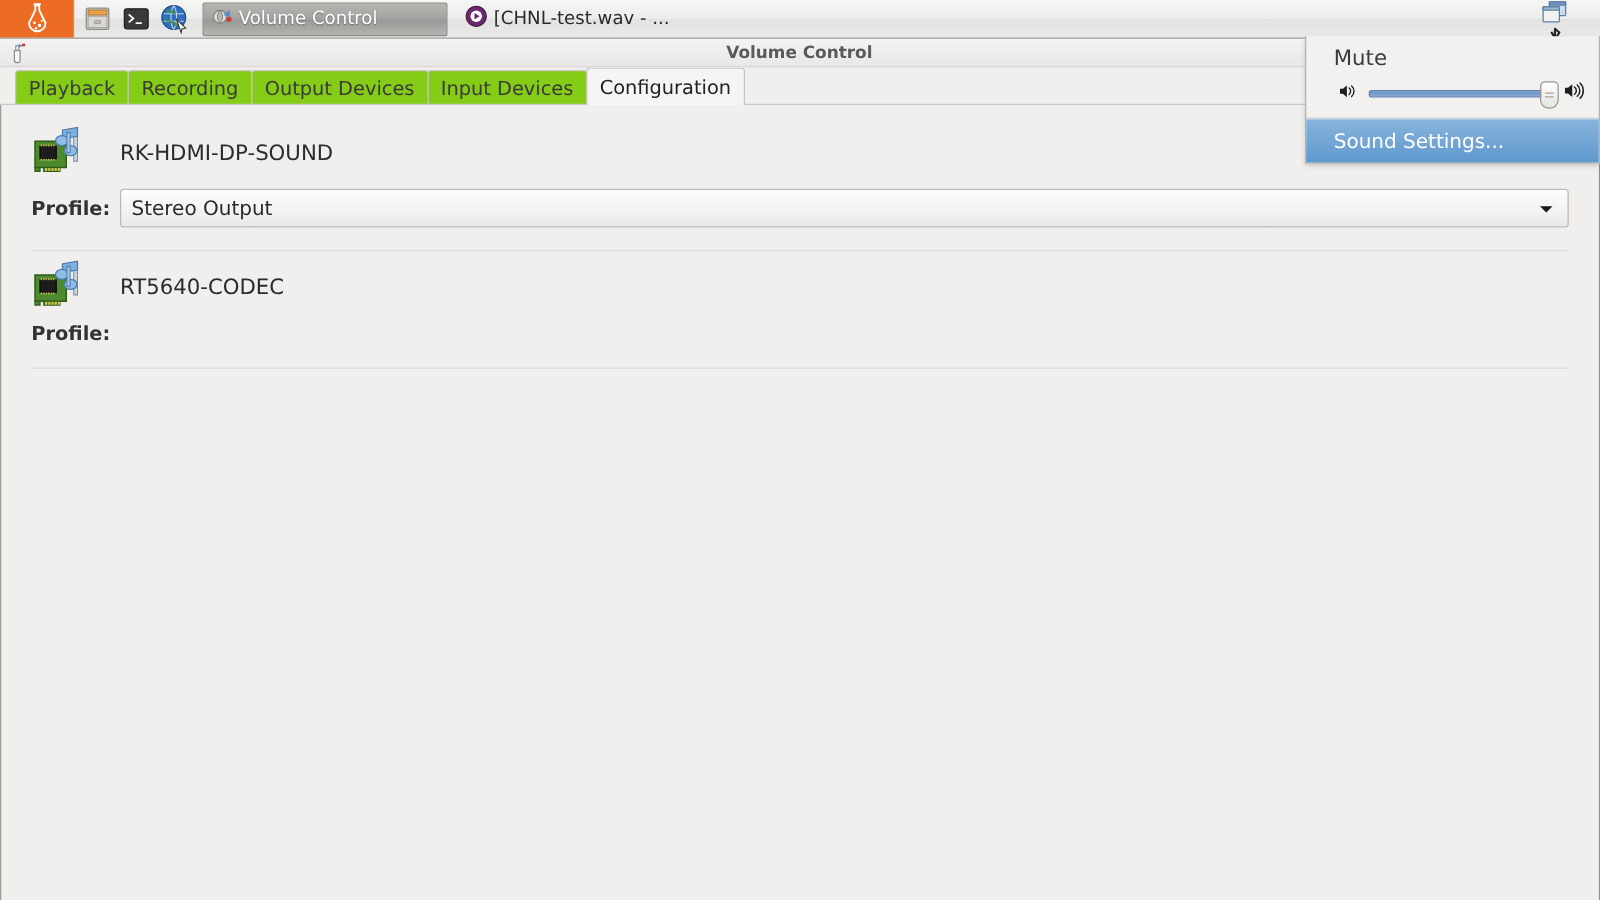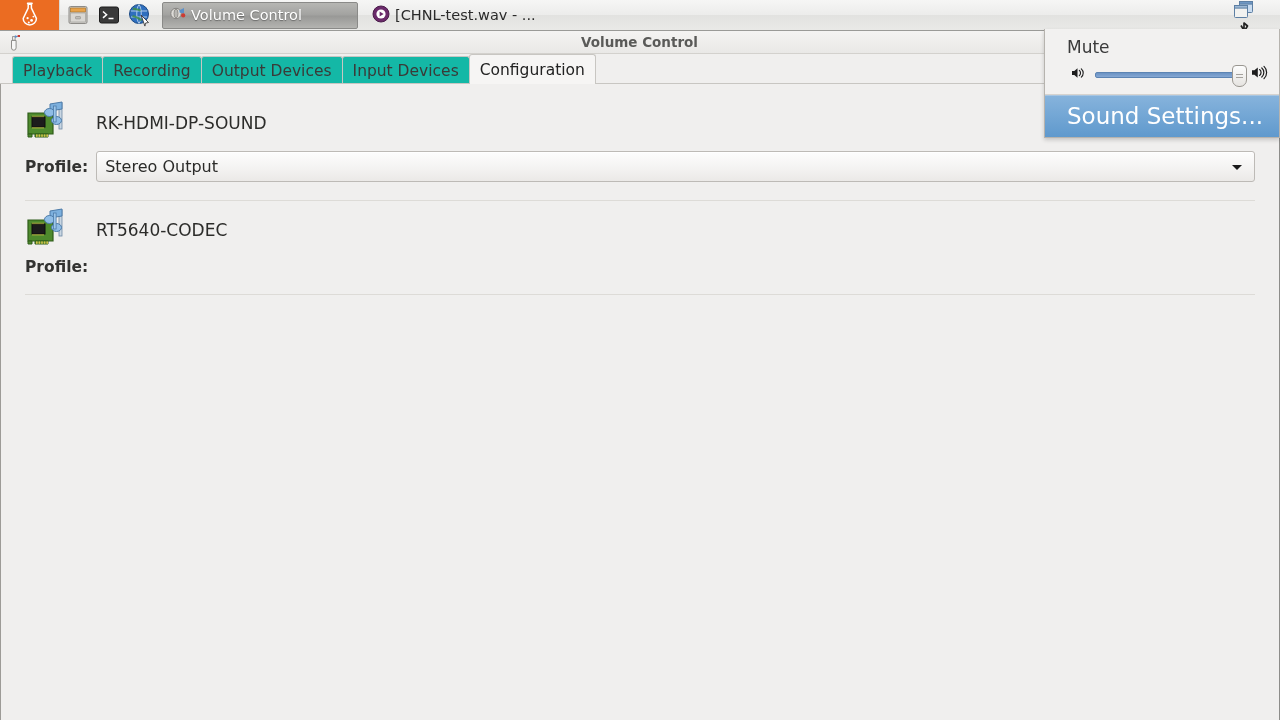--- a/index.html
+++ b/index.html
@@ -154,21 +154,21 @@
   .slider-handle::after {
     content: "";
     position: absolute;
     left: 3px; top: 8px;
     width: 7px; height: 1px;
     background: #a5a29d;
     box-shadow: 0 3px 0 #a5a29d;
   }
   #sound-settings-item {
     padding: 7px 10px 8px 22px;
-    font-size: 23px;
+    font-size: 16px;
     background: linear-gradient(to bottom,#86b3dc,#5f99cd);
     color: #ffffff;
     border-top: 1px solid #a8c6e2;
   }
 
   
   #app-window {
     position: absolute;
     top: 31px; left: 0;
     width: 1280px; height: 689px;
@@ -212,21 +212,21 @@
     background: #c8c6c2;
   }
   .tab {
     position: relative;
     height: 28px;
     padding: 0 10px;
     display: flex;
     align-items: center;
     font-size: 15.5px;
     color: #3a3a38;
-    background: #14b8a6;
+    background: #84cc16;
     border: 1px solid #c8c6c2;
     border-bottom: none;
     border-radius: 3px 3px 0 0;
     margin-right: -1px;
   }
   .tab.active {
     background: #f6f5f4;
     height: 30px;
     z-index: 3;
     border-color: #c8c6c2;

